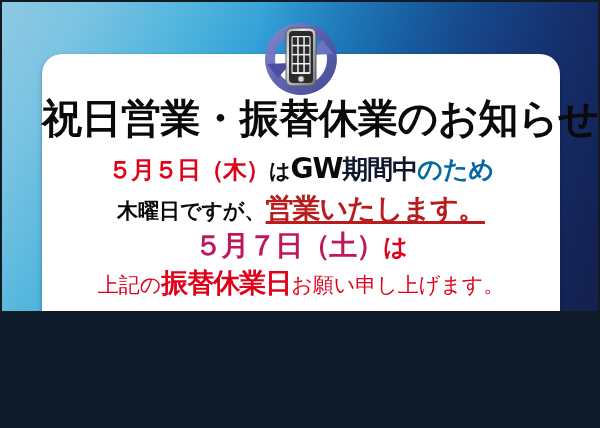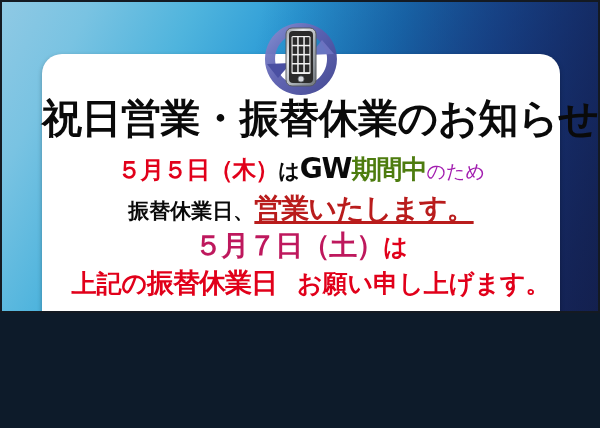--- a/index.html
+++ b/index.html
@@ -81,24 +81,24 @@
     font-size:24px;
     letter-spacing:-1px;
   }
   .l2 .blk-sm{
     color:#0a0a0a; font-weight:bold; font-size:21px;
   }
   .l2 .blk-lg{
     color:#0a0a0a; font-weight:bold; font-size:28px; letter-spacing:-1px;
   }
   .l2 .blk-md{
-    color:#4d7c0f; font-weight:bold; font-size:26px; letter-spacing:-1px;
+    color:#0f172a; font-weight:bold; font-size:26px; letter-spacing:-1px;
   }
   .l2 .blk-xs{
-    color:#a21caf; font-weight:normal; font-size:19px;
+    color:#0369a1; font-weight:bold; font-size:25px;
   }
 
   
   .l3{ margin-bottom:9px; }
   .l3 .pre{
     color:#0a0a0a; font-weight:bold; font-size:21px;
   }
   .l3 .emph{
     color:#b91c1c; font-weight:bold; font-size:28px;
     letter-spacing:-1px;
@@ -111,21 +111,21 @@
   .l4{ margin-bottom:9px; }
   .l4 .red{
     color:#be185d; font-weight:bold; font-size:28px; letter-spacing:-1px;
   }
   .l4 .red-sm{
     color:#e1001a; font-weight:bold; font-size:24px;
   }
 
   
   .l5{ margin-bottom:11px; }
-  .l5 .red-sm{ color:#e1001a; font-weight:bold; font-size:25px;margin-left:20px; }
+  .l5 .red-sm{ color:#e1001a; font-weight:normal; font-size:21px; }
   .l5 .red-lg{ color:#e1001a; font-weight:bold; font-size:27px; letter-spacing:-1px; }
 
   
   .l6{
     color:#0a0a0a; font-weight:bold; font-size:21px;
     letter-spacing:-0.3px;
   }
 
   
   .store{
@@ -199,21 +199,21 @@
   <div class="card">
     <div class="card-inner">
 
       <div class="line l-title">祝日営業・振替休業のお知らせ</div>
 
       <div class="line l2">
         <span class="red">５月５日（木）</span><span class="blk-sm">は</span><span class="blk-lg">GW</span><span class="blk-md">期間中</span><span class="blk-xs">のため</span>
       </div>
 
       <div class="line l3">
-        <span class="pre">振替休業日、</span><span class="emph">営業いたします。</span>
+        <span class="pre">木曜日ですが、</span><span class="emph">営業いたします。</span>
       </div>
 
       <div class="line l4">
         <span class="red">５月７日（土）</span><span class="red-sm">は</span>
       </div>
 
       <div class="line l5">
         <span class="red-sm">上記の</span><span class="red-lg">振替休業日</span><span class="red-sm">お願い申し上げます。</span>
       </div>
 

